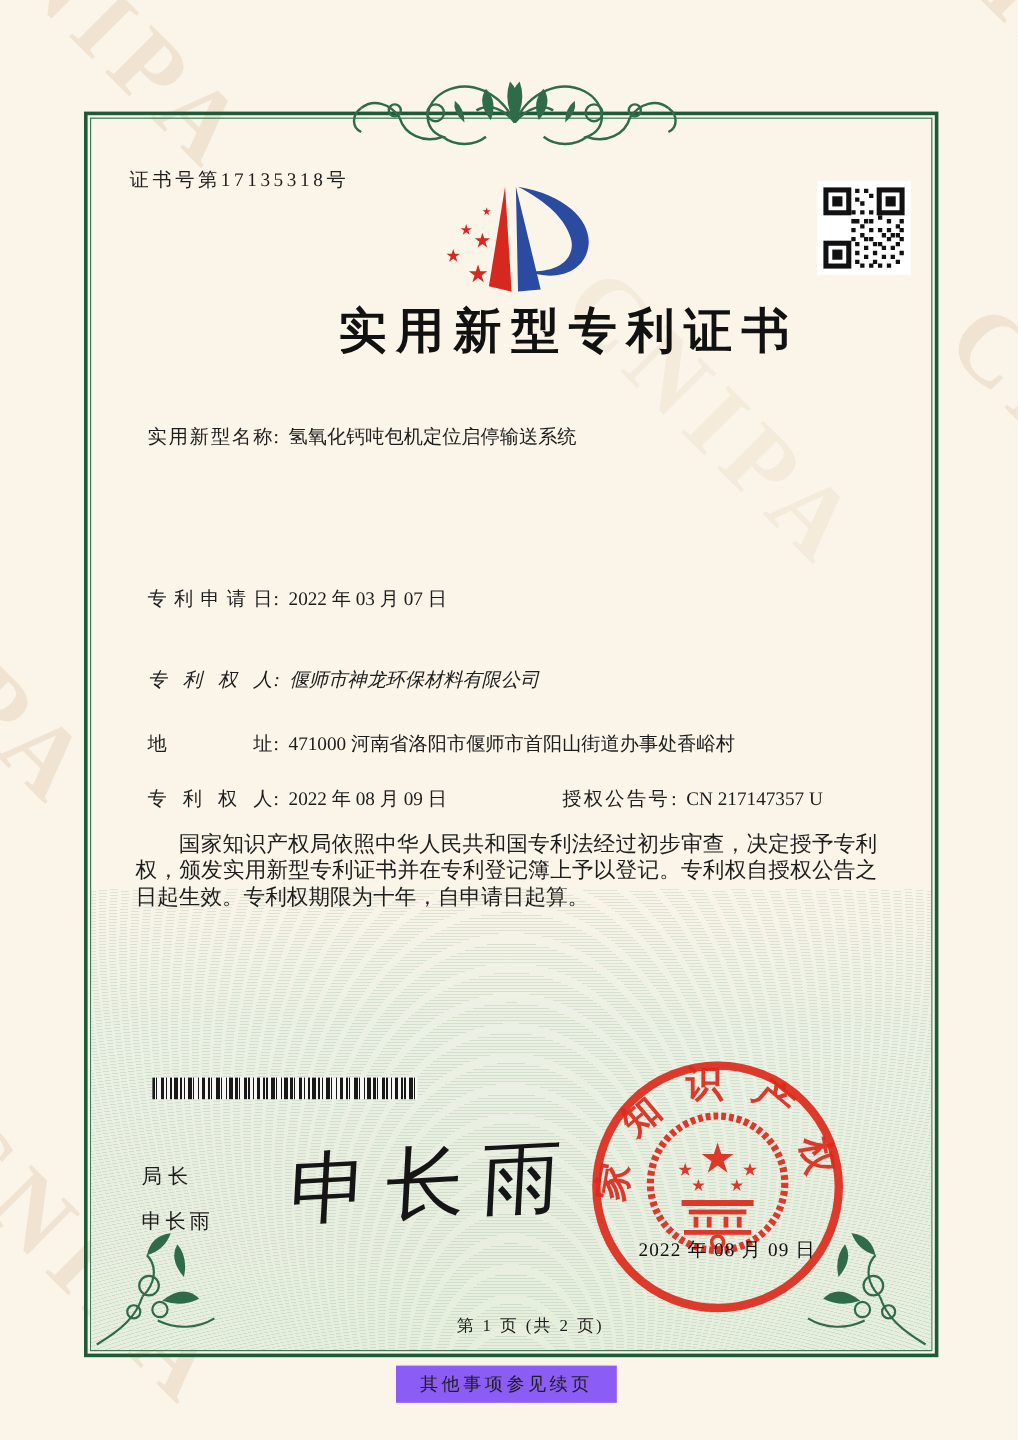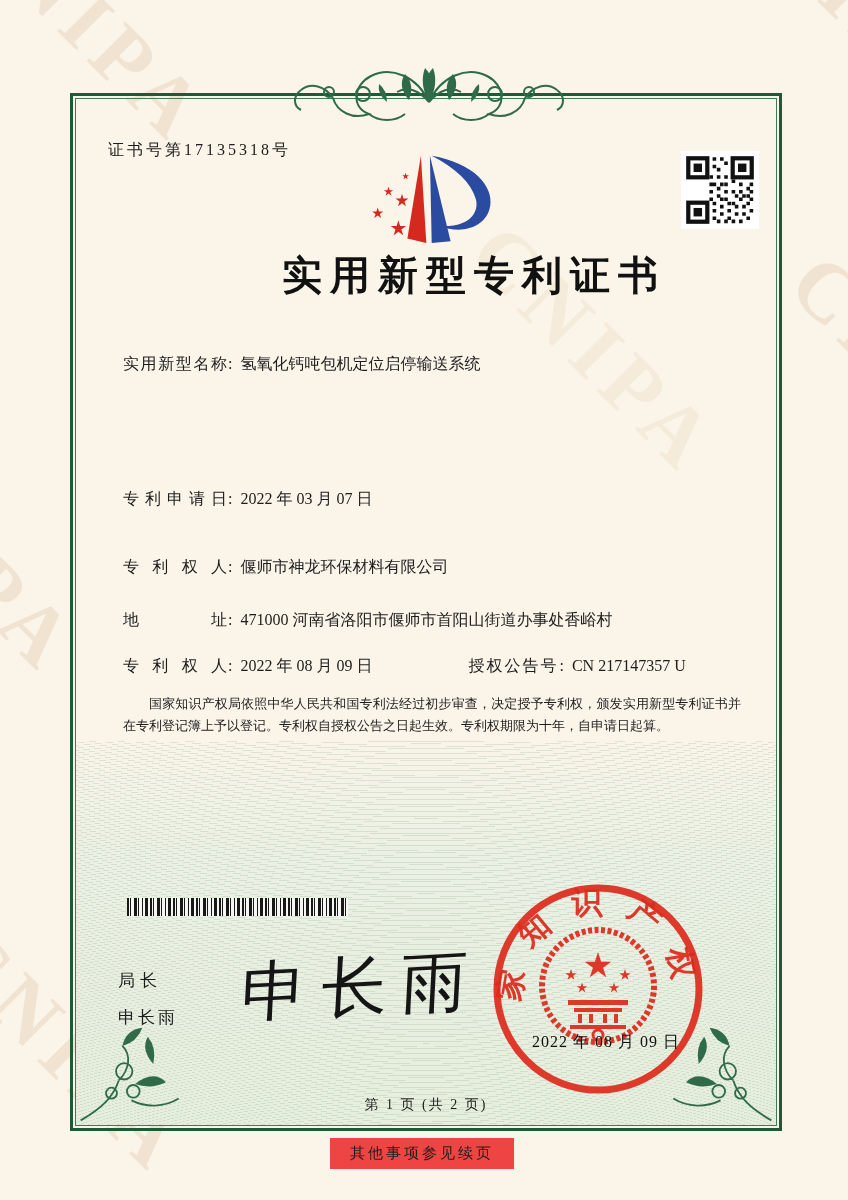--- a/index.html
+++ b/index.html
@@ -46,25 +46,25 @@
   .corner-orn.right{right:4px;transform:scaleX(-1);}
   
   .frow{position:absolute;left:50px;font-size:16px;white-space:nowrap;}
   .frow .lbl{
     display:inline-block;width:104px;text-align:justify;text-align-last:justify;
     vertical-align:top;
   }
   .frow .colon{margin:0 8px 0 1px;}
   .frow .lbl2{margin-left:96px;letter-spacing:2px;text-align:right;}
   .r1{top:258px;} .r2{top:311px;} .r3{top:361px;} .r4{top:393px;}
-  .r5{top:461px;} .r6{top:514px;} .r7{top:560px;}
+  .r5{top:461px;font-style:italic;} .r6{top:514px;} .r7{top:560px;}
   
   .bodytext{
-    position:absolute;left:50px;top:597px;width:618px;
-    font-size:13px;line-height:21.8px;text-align:justify;
+    position:absolute;left:40px;top:597px;width:618px;
+    font-size:18px;line-height:21.8px;text-align:justify;
   }
   .bodytext p{margin:0;text-indent:2em;}
   
   .barcode{
     position:absolute;left:54px;top:802px;width:221px;height:18px;
     background:repeating-linear-gradient(90deg,
       #181818 0 2px, #f6f6f2 2px 3px,
       #181818 3px 4px, #f6f6f2 4px 7px,
       #181818 7px 10px, #f6f6f2 10px 11px,
       #181818 11px 12px, #f6f6f2 12px 15px,
@@ -77,25 +77,25 @@
     position:absolute;left:168px;top:835px;width:290px;height:120px;
     font-size:66px;color:#151515;letter-spacing:14px;white-space:nowrap;
     transform:rotate(-3deg) skewX(-6deg);line-height:110px;
   }
   .seal{position:absolute;left:414px;top:782px;width:222px;height:222px;}
   .seal-date{
     position:absolute;left:428px;top:936px;width:210px;text-align:center;
     font-size:16px;color:#111;letter-spacing:1px;white-space:nowrap;
   }
   .page-info{
-    position:absolute;left:0;top:1000px;width:100%;text-align:center;
+    position:absolute;left:16px;top:1000px;width:100%;text-align:center;
     font-size:14px;letter-spacing:2px;
   }
   .continuation{
-    position:absolute;left:330px;top:1138px;z-index:3;background:#ef4444;
+    position:absolute;left:330px;top:1138px;z-index:3;background:#8b5cf6;
     padding:6px 20px;font-size:15px;letter-spacing:3px;box-shadow:0 0 4px rgba(0,0,0,0.03);
   }
 </style>
 </head>
 <body>
 
 <div class="wm" style="left:-70px;top:-30px;">CNIPA</div>
 <div class="wm faint" style="left:440px;top:300px;">CNIPA</div>
 <div class="wm" style="left:760px;top:330px;">CNIPA</div>
 <div class="wm" style="left:-200px;top:500px;">CNIPA</div>

